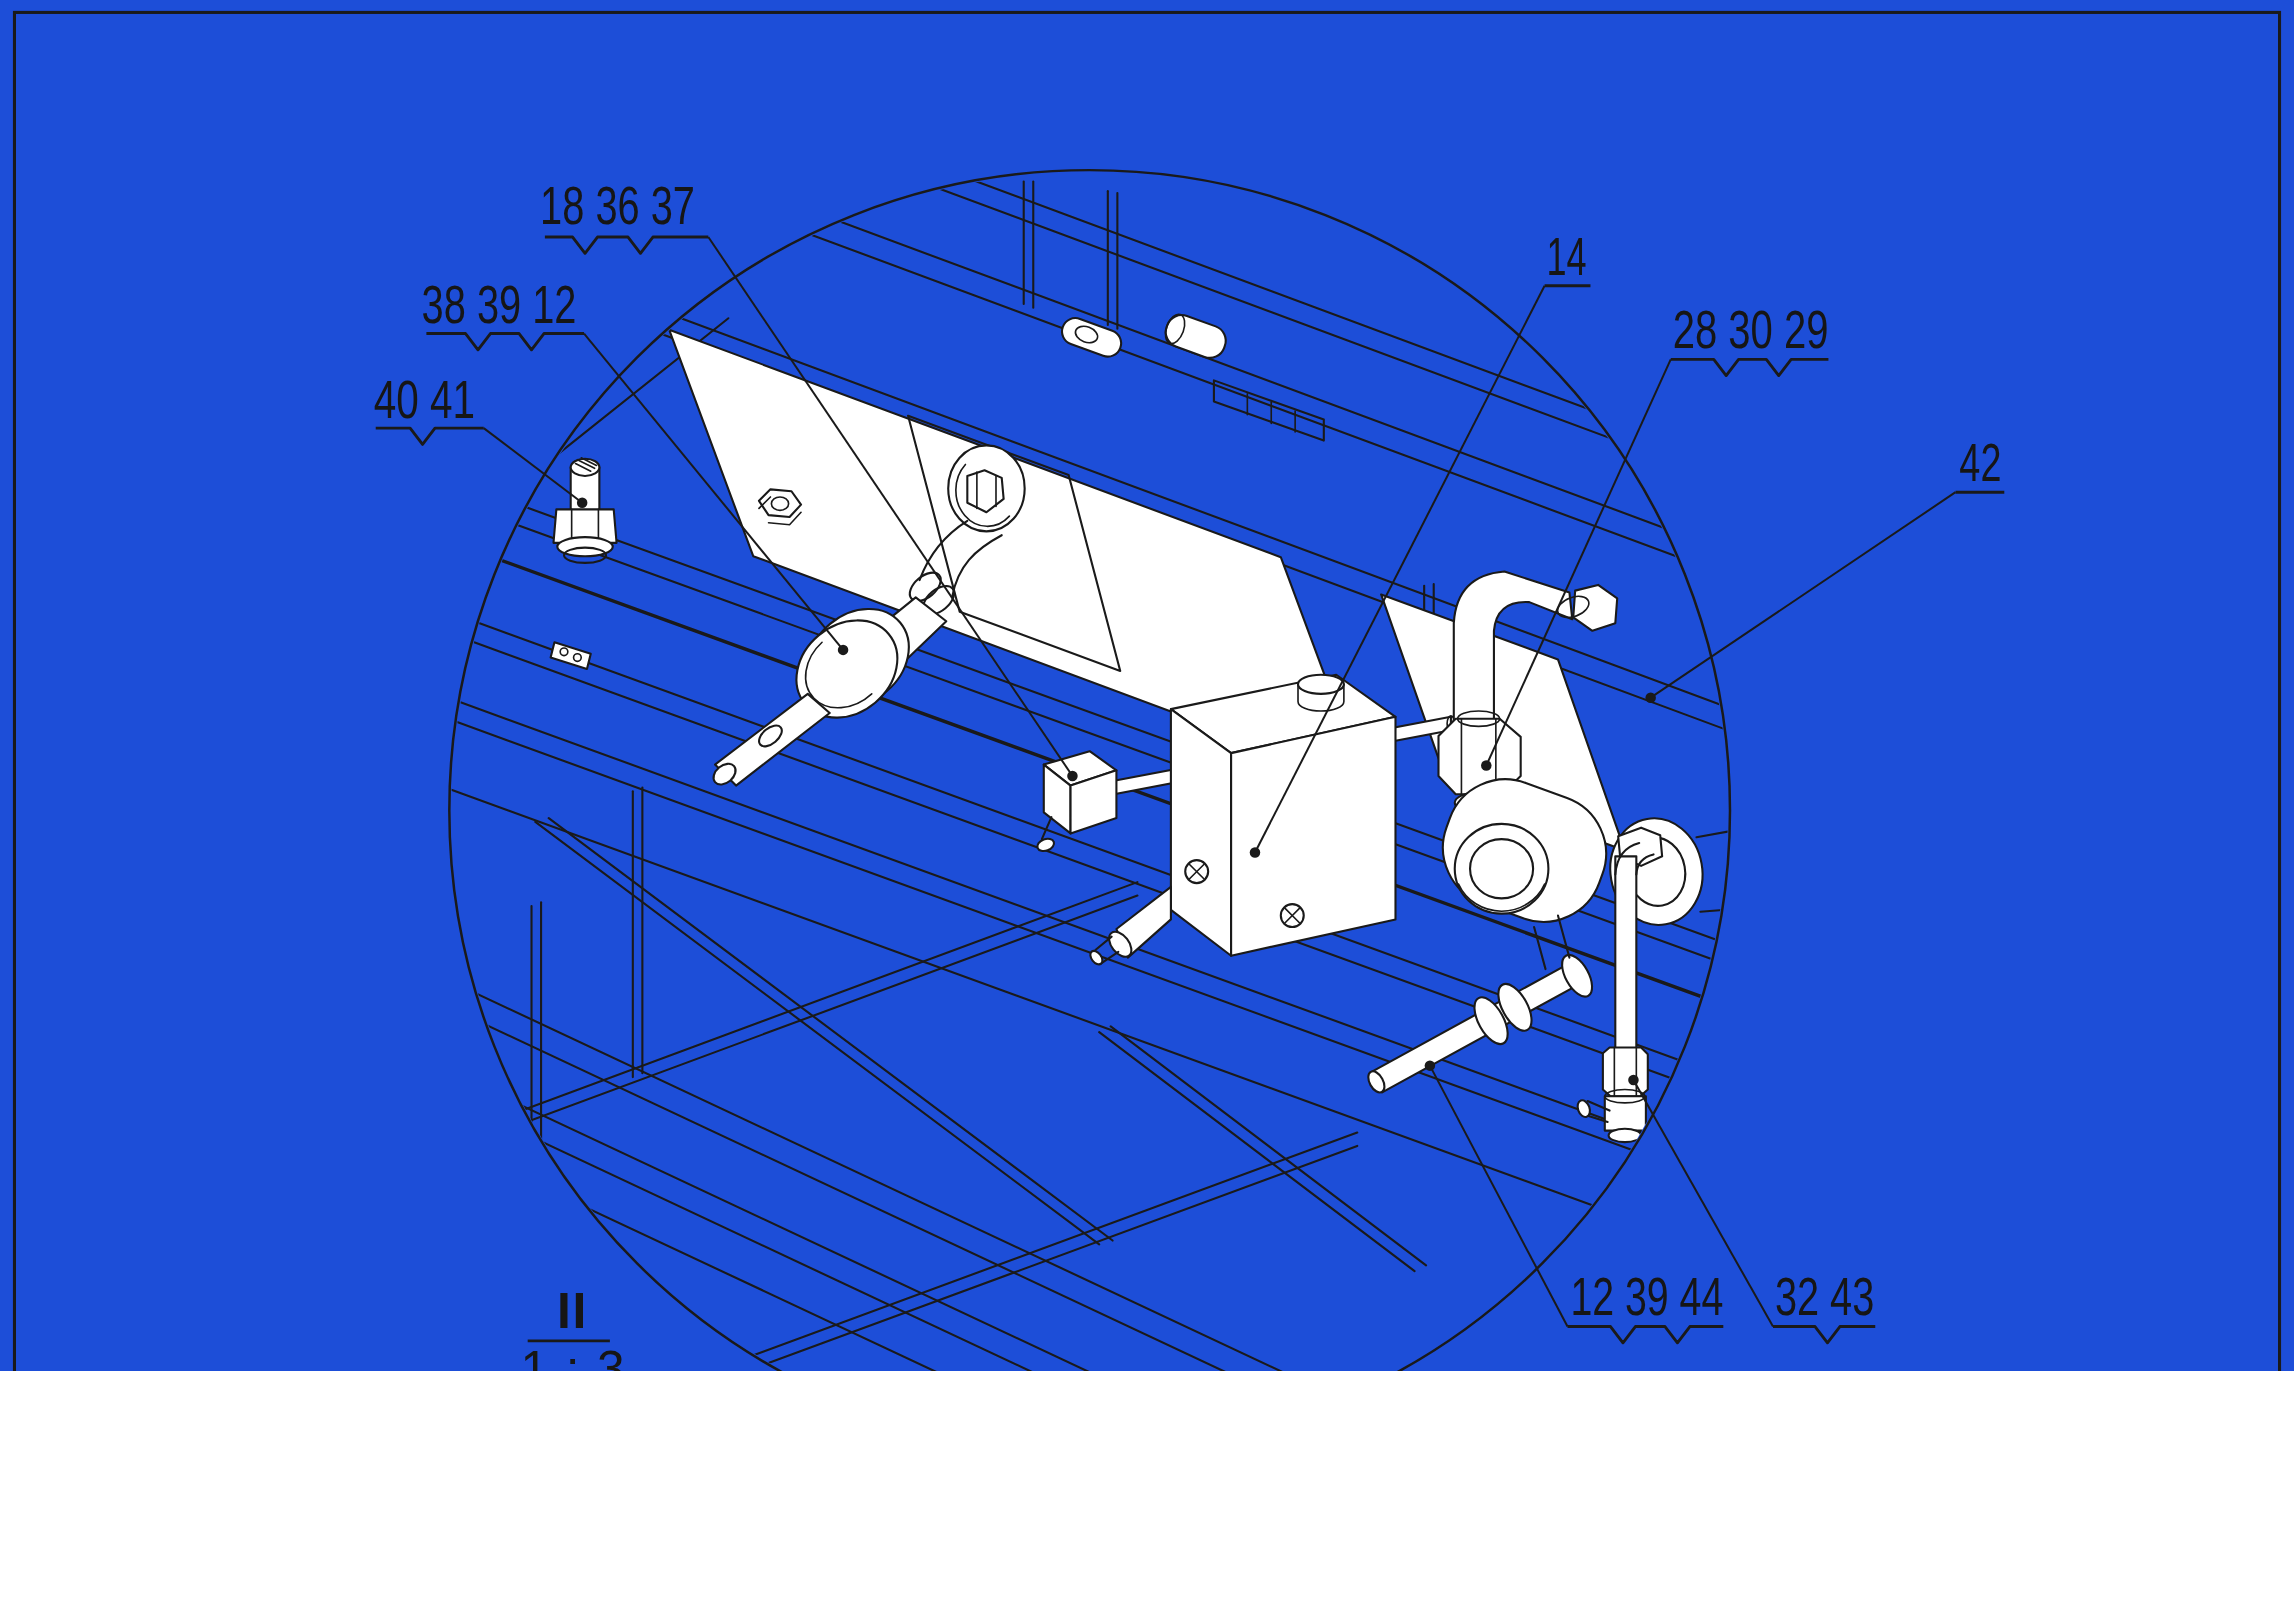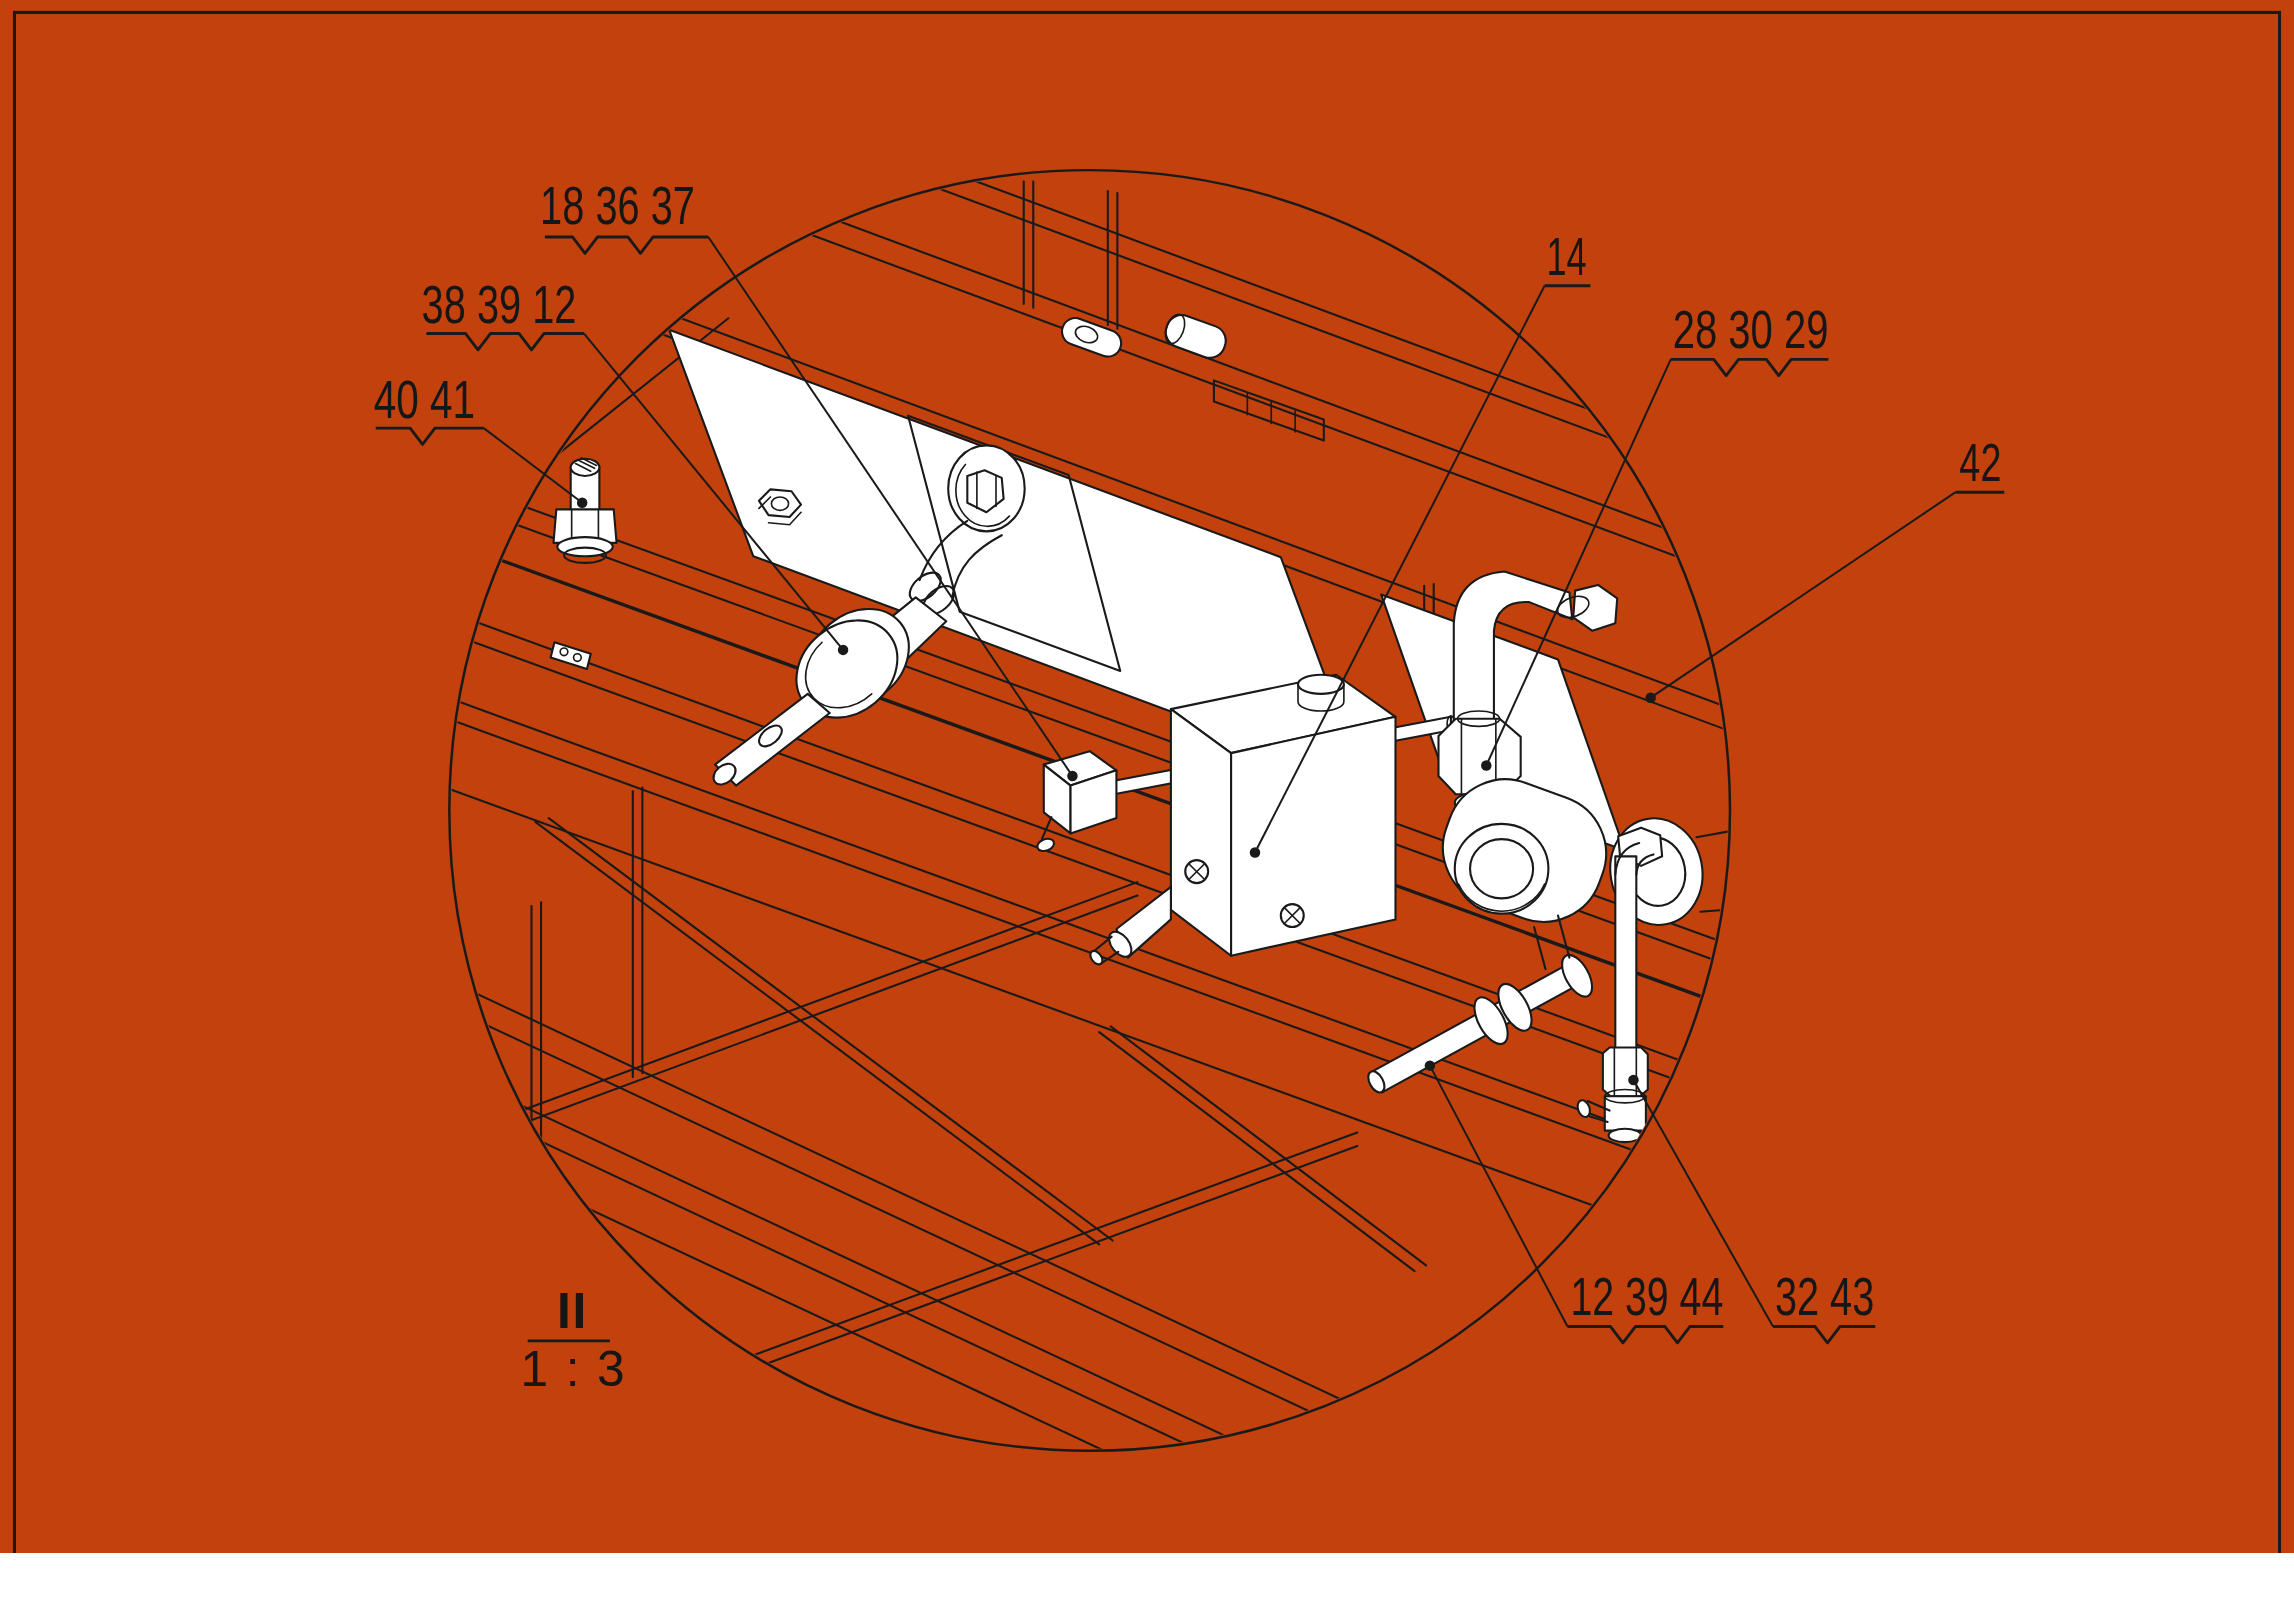--- a/index.html
+++ b/index.html
@@ -1,16 +1,16 @@
 <!DOCTYPE html>
 <html><head>
 <meta charset="utf-8">
 <style>
   html,body{margin:0;padding:0;background:#ffffff;}
-  .page{width:2294px;height:1553px;position:relative;background:#c2410c;}
+  .page{width:2294px;height:1371px;position:relative;background:#1d4ed8;}
   svg{display:block;}
   text{font-family:"Liberation Sans","DejaVu Sans",sans-serif;fill:#161616;}
   .lw{stroke:#1a1a1a;fill:none;stroke-width:2.2;stroke-linecap:round;stroke-linejoin:round;}
   .lw-thin{stroke:#1a1a1a;fill:none;stroke-width:1.7;stroke-linecap:round;}
   .lw-thick{stroke:#1a1a1a;fill:none;stroke-width:3.6;stroke-linecap:round;}
   .solid{fill:#ffffff;stroke:#1a1a1a;stroke-width:2.2;stroke-linejoin:round;}
   .callout-text{font-size:56px;}
   .marker-text{font-size:52px;letter-spacing:2px;}
 </style>
 </head>

